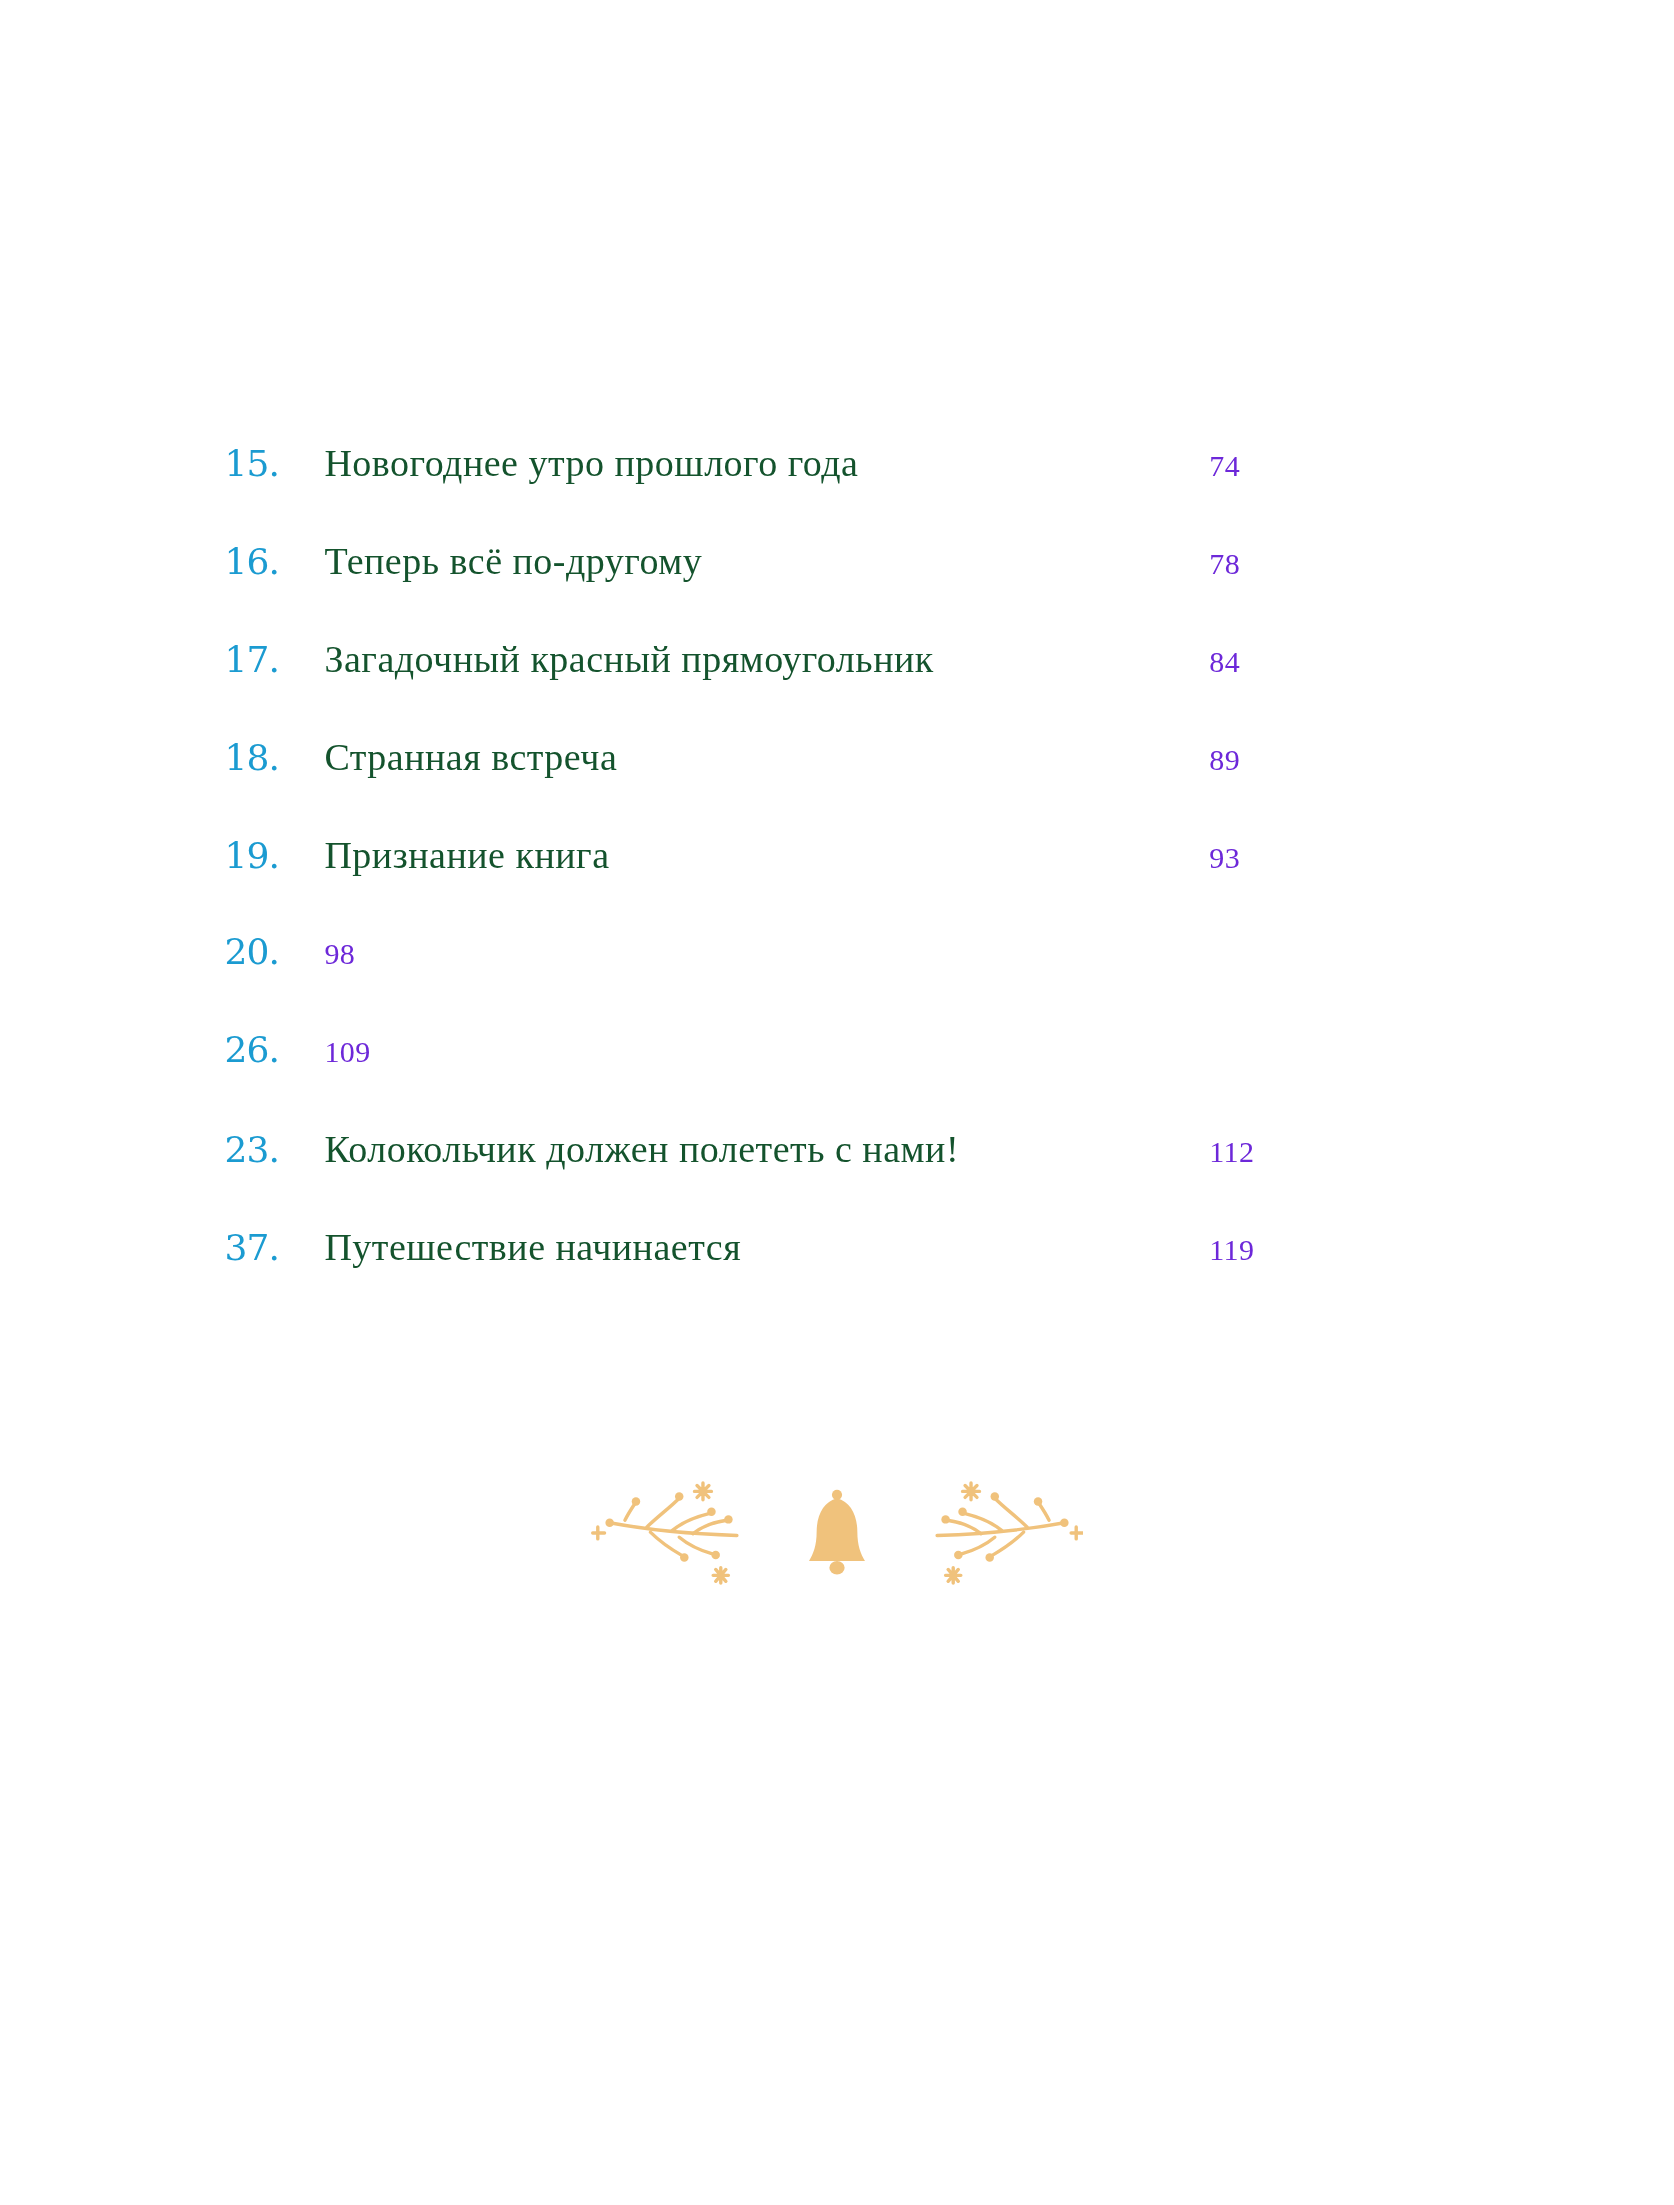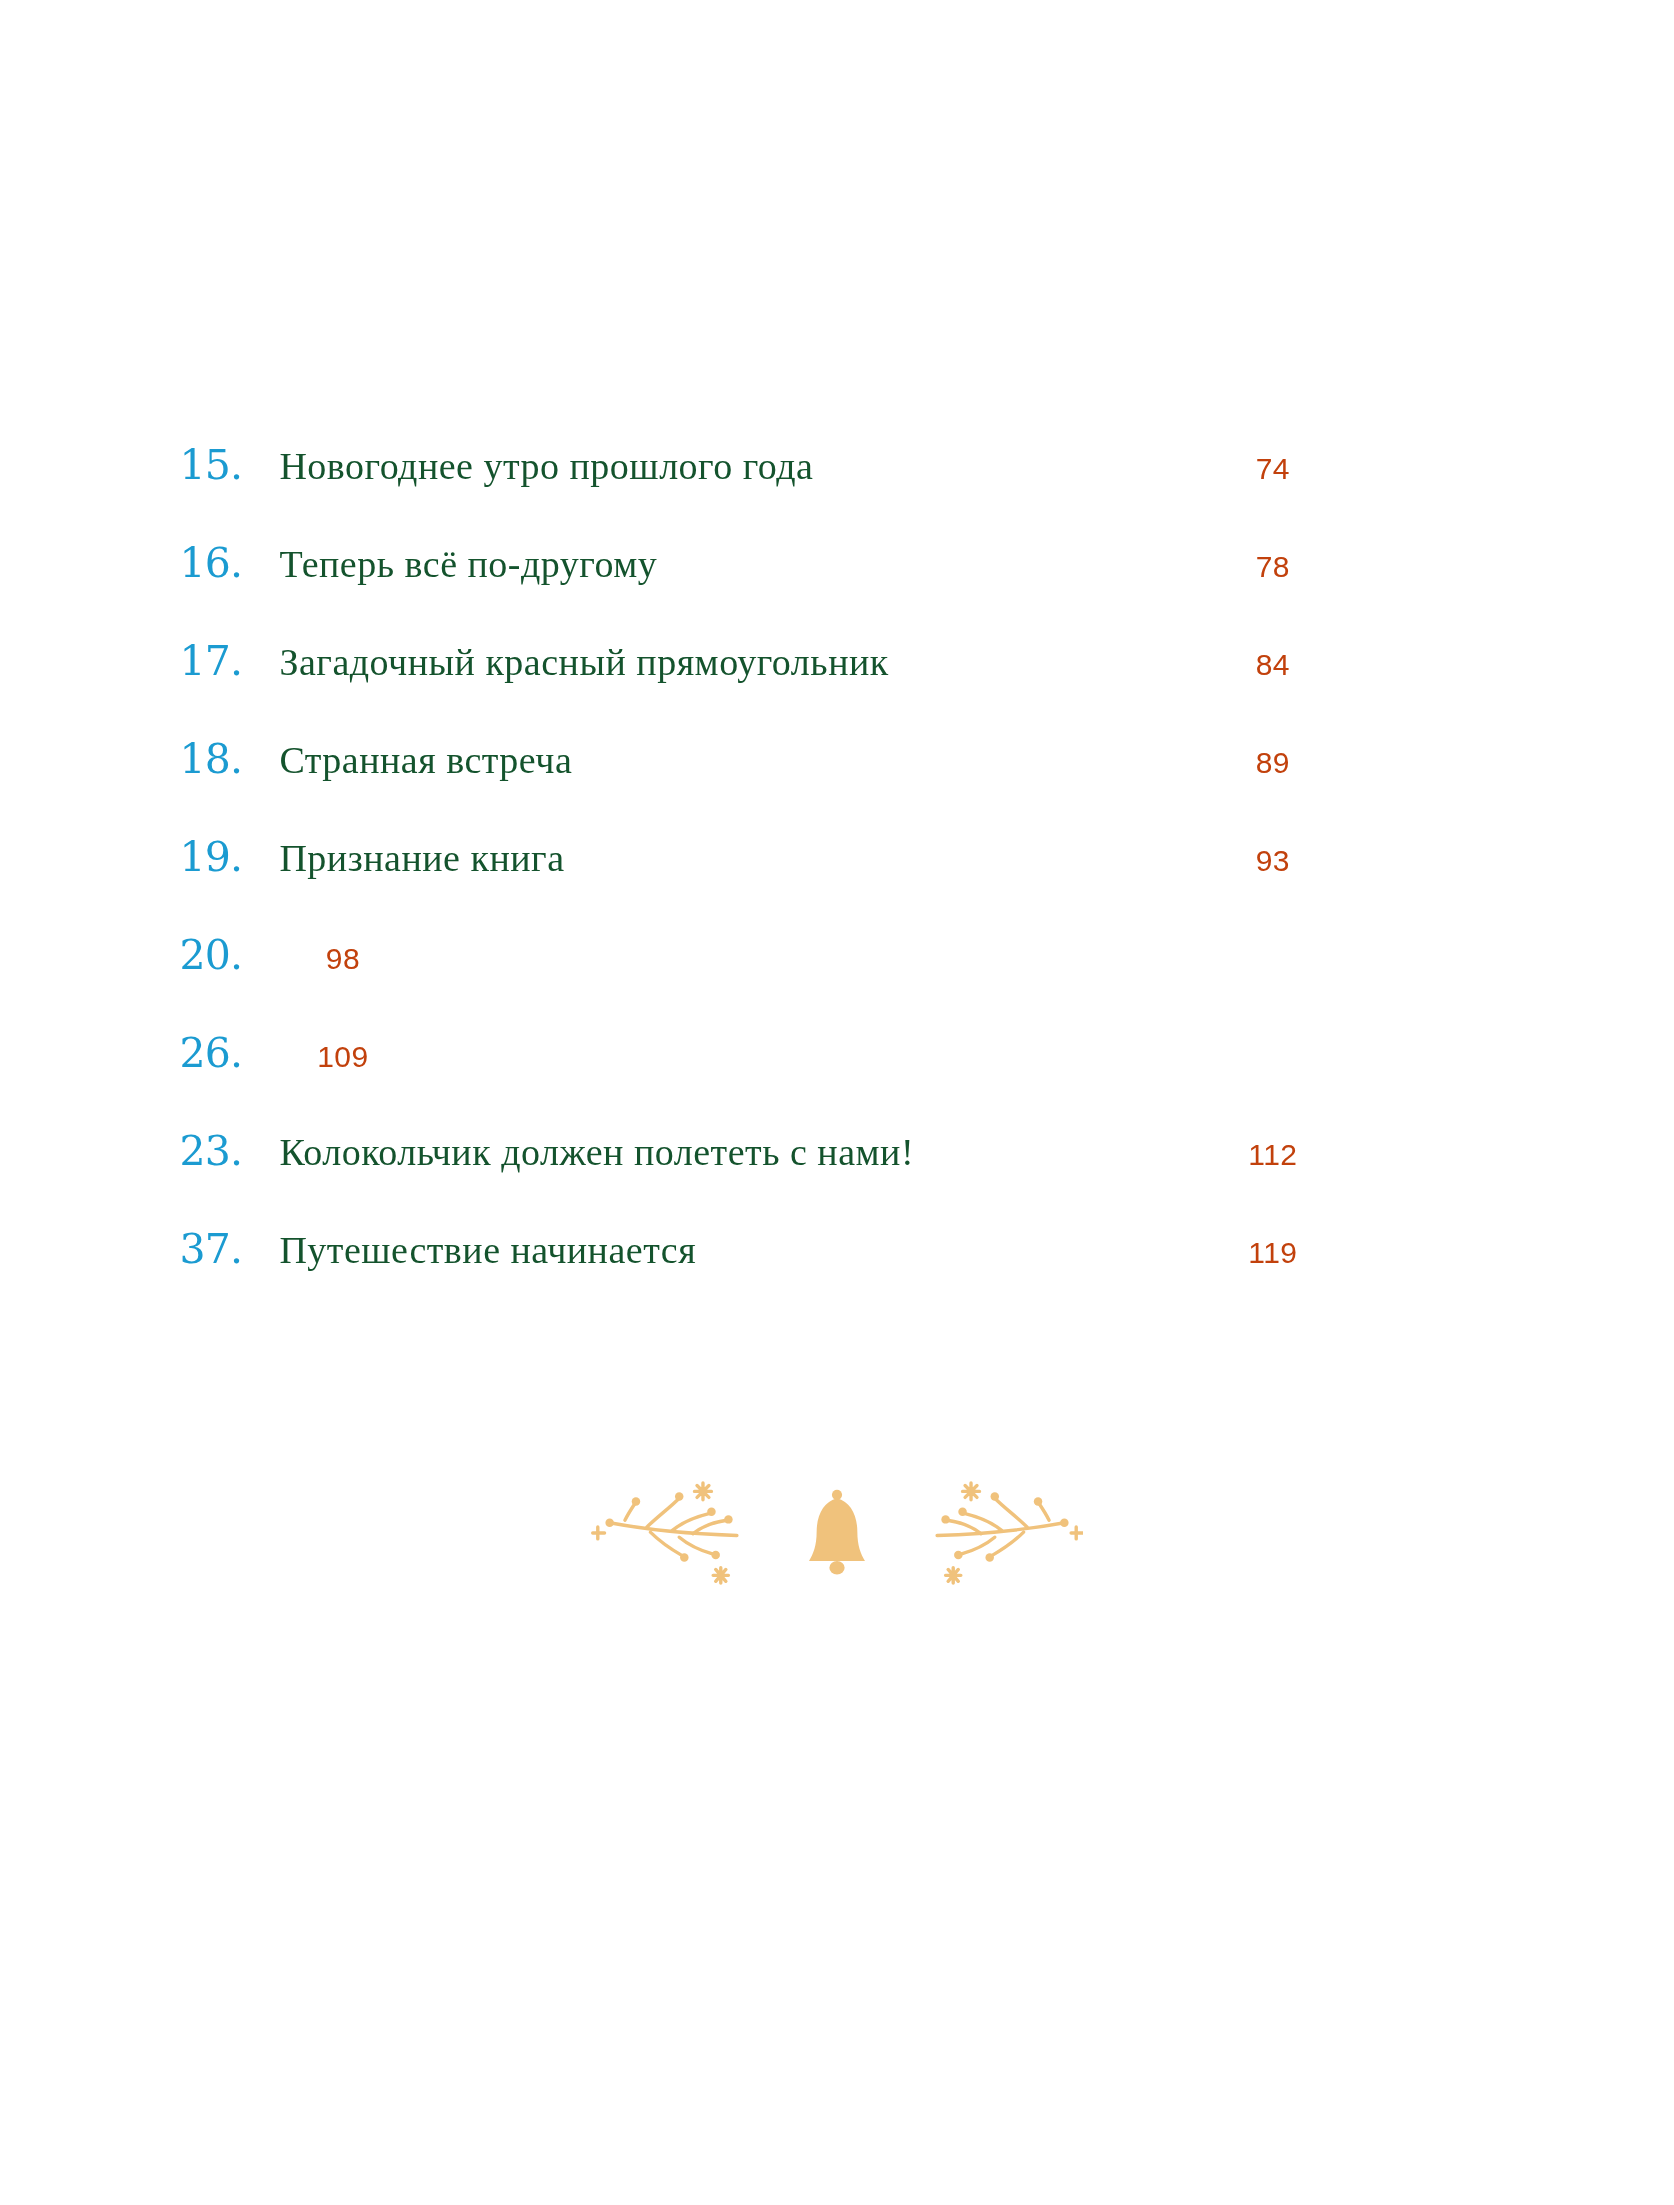--- a/index.html
+++ b/index.html
@@ -27,39 +27,40 @@
   }
   .toc-row {
     display: flex;
     align-items: baseline;
     height: 98px;
   }
   .toc-num {
     flex: 0 0 100px;
     color: #1b9bd1;
     font-family: "DejaVu Serif", serif;
-    font-size: 41px;
+    font-size: 36px;
     font-weight: 400;
     letter-spacing: -0.8px;
     text-align: left;
     padding-left: 3.4px;
+    margin-left: 45px;
   }
   .toc-title {
     flex: 1 1 auto;
     color: #14532d;
     font-family: "Liberation Serif", serif;
     font-size: 38px;
     letter-spacing: 0.5px;
     white-space: nowrap;
   }
   .toc-page {
     flex: 0 0 127px;
-    text-align: center;
-    color: #c2410c;
-    font-family: Liberation Sans, sans-serif;
+    text-align: left;
+    color: #6d28d9;
+    font-family: Liberation Serif, serif;
     font-size: 30px;
     letter-spacing: 0.4px;
     padding-right: 18.7px;
   }
   .ornament {
     position: absolute;
     left: 0;
     right: 0;
     top: 1476px;
     display: flex;

